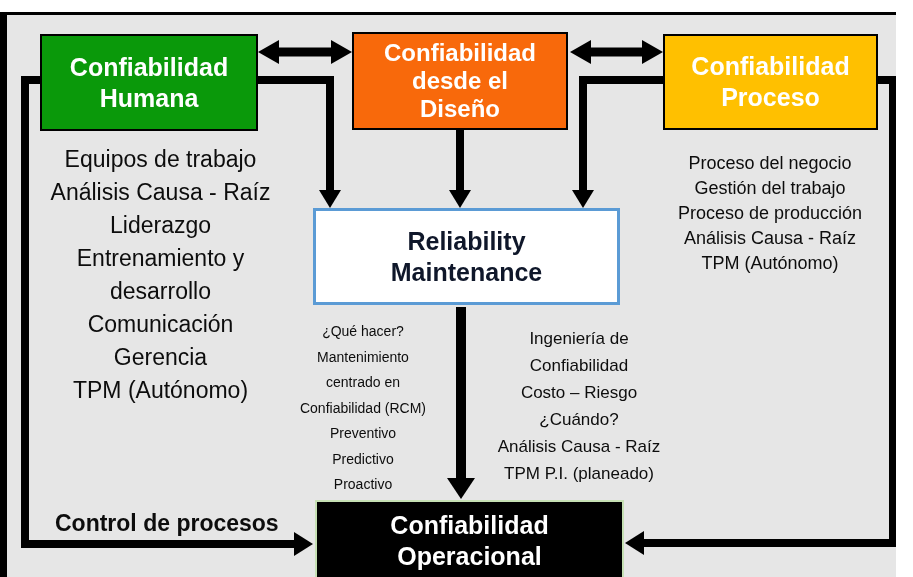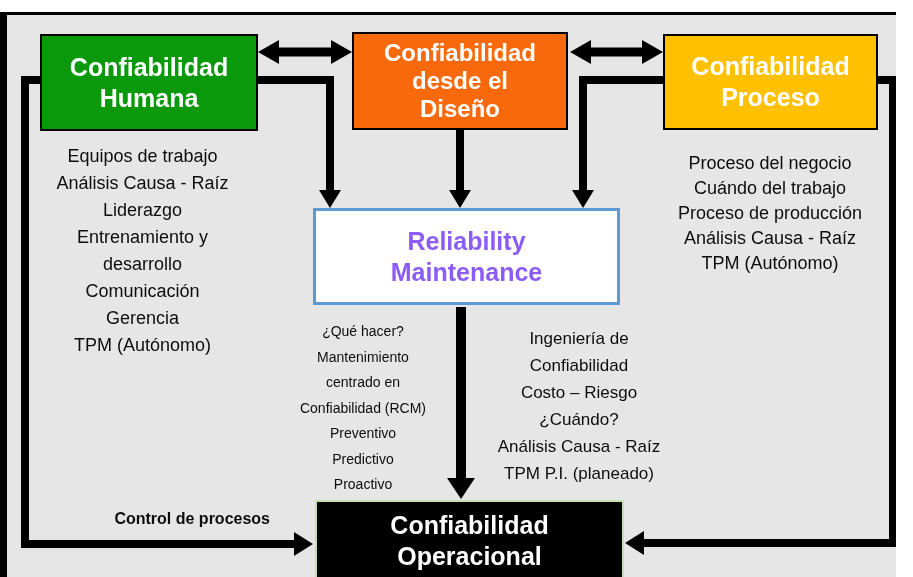--- a/index.html
+++ b/index.html
@@ -28,39 +28,39 @@
     color:#fff;font-size:24px;line-height:28px;
   }
   .box-proceso{
     left:663px;top:22px;width:215px;height:96px;
     background:var(--proceso-fill,#ffc000);border:2px solid #000;
     color:#fff;font-size:25px;line-height:31px;
   }
   .box-rm{
     left:313px;top:196px;width:307px;height:97px;
     background:var(--rm-fill,#fff);border:3px solid var(--rm-border,#5b9bd5);
-    color:#8b5cf6;font-size:25px;line-height:31px;
+    color:#0f172a;font-size:25px;line-height:31px;
   }
   .box-oper{
     left:315px;top:488px;width:309px;height:81px;
     background:var(--operacional-fill,#000);border:2px solid var(--operacional-border,#c6e0b4);
     color:#fff;font-size:25px;line-height:31px;
   }
 
   .notes{
     position:absolute;text-align:center;white-space:pre-line;
   }
-  .notes-humana{left:20px;top:131px;width:245px;font-size:18px;line-height:27px;}
+  .notes-humana{left:38px;top:131px;width:245px;font-size:23px;line-height:33px;}
   .notes-proceso{left:650px;top:139px;width:240px;font-size:18px;line-height:25px;}
   .notes-rm-left{left:248px;top:307px;width:230px;font-size:14px;line-height:25.5px;}
   .notes-rm-right{left:463px;top:313px;width:232px;font-size:17px;line-height:27px;}
 
   .control-label{
     position:absolute;left:55px;top:498px;width:215px;text-align:right;
-    font-size:16px;font-weight:bold;white-space:nowrap;
+    font-size:23px;font-weight:bold;white-space:nowrap;
   }
 
   #arrows{position:absolute;left:0;top:0;pointer-events:none;}
   #arrows .stroke{stroke:var(--arrow,#000);fill:none;}
   #arrows .head{fill:var(--arrow,#000);stroke:none;}
 </style>
 </head>
 <body>
 
 <div id="canvas">
@@ -129,21 +129,21 @@
   <div class="notes notes-humana">Equipos de trabajo
 Análisis Causa - Raíz
 Liderazgo
 Entrenamiento y
 desarrollo
 Comunicación
 Gerencia
 TPM (Autónomo)</div>
 
   <div class="notes notes-proceso">Proceso del negocio
-Cuándo del trabajo
+Gestión del trabajo
 Proceso de producción
 Análisis Causa - Raíz
 TPM (Autónomo)</div>
 
   <div class="box box-rm">
     <span>Reliability
 Maintenance</span>
   </div>
 
   <div class="notes notes-rm-left">¿Qué hacer?

